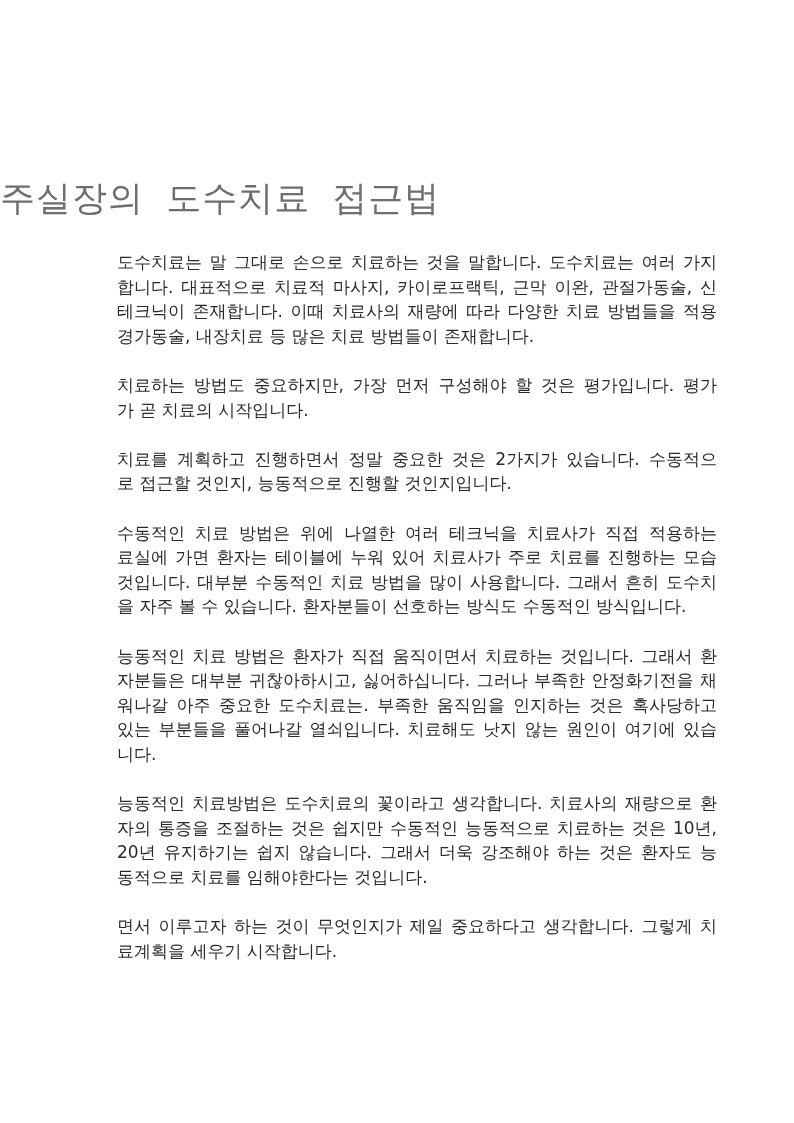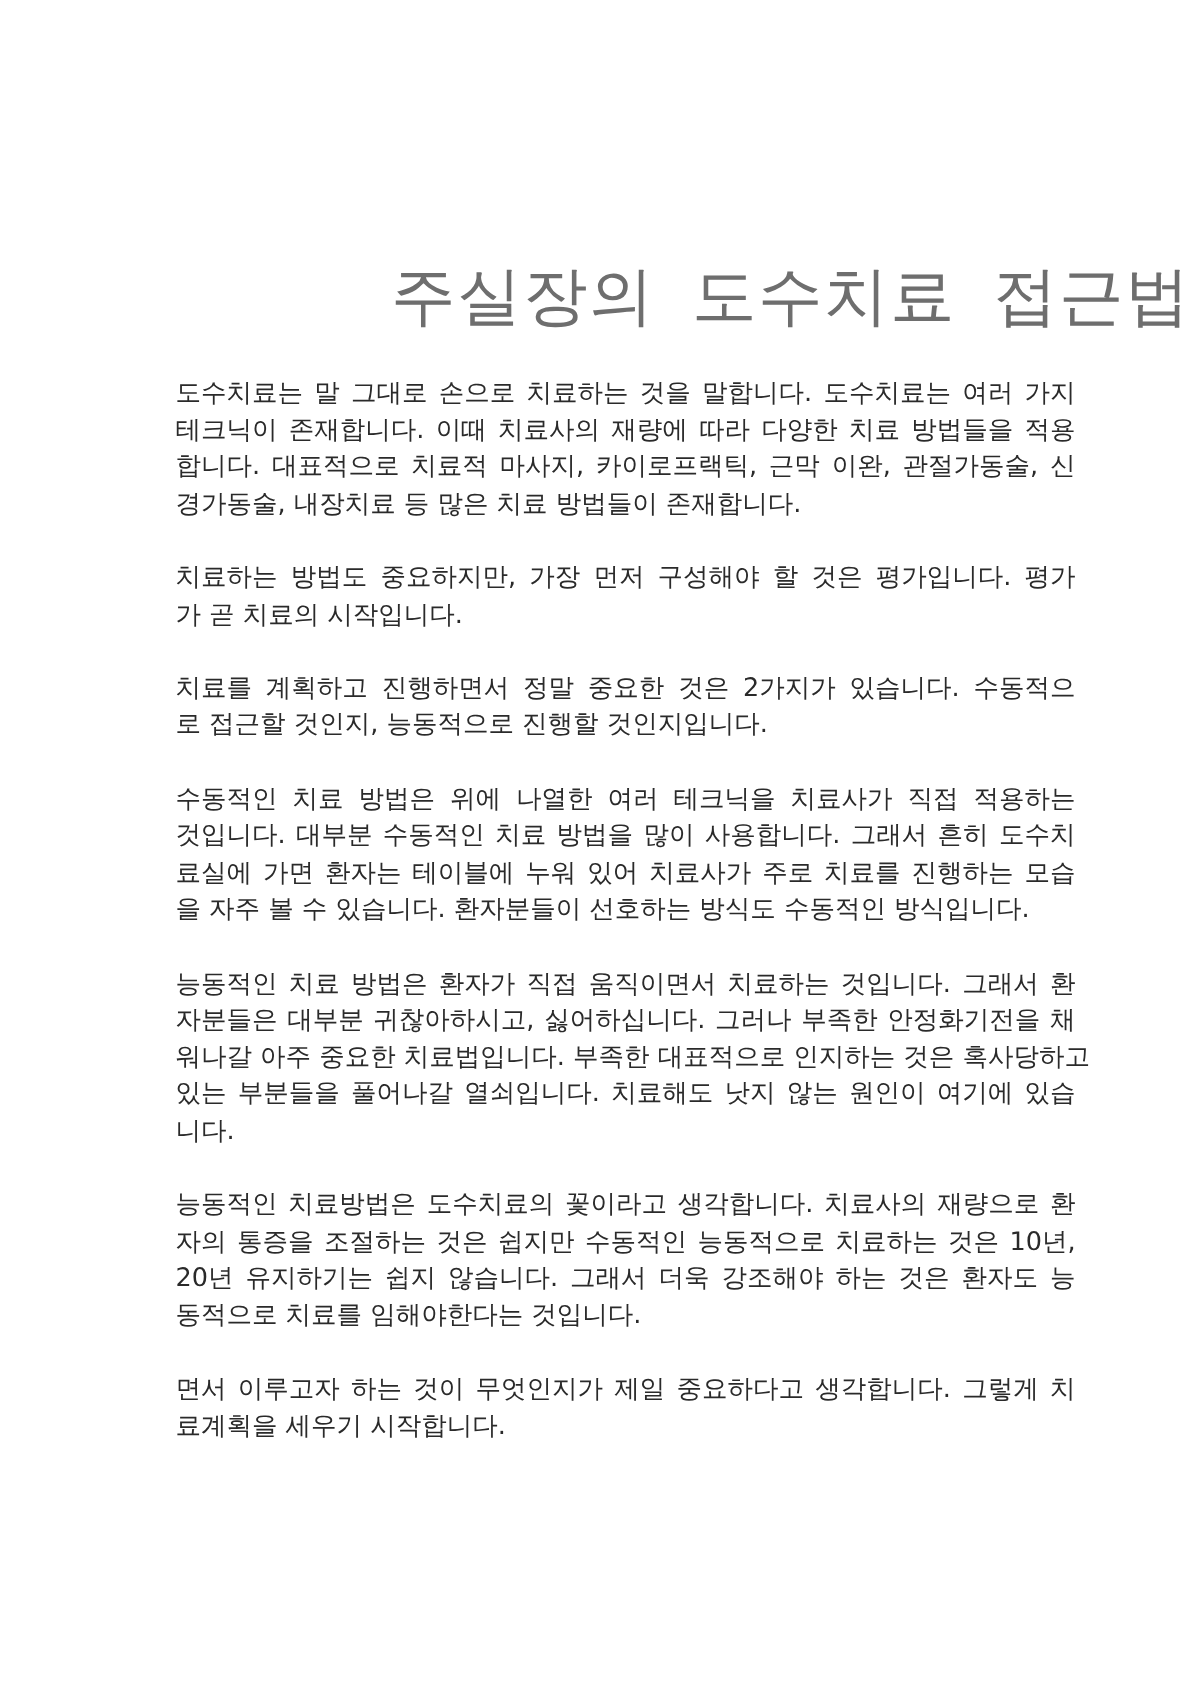--- a/index.html
+++ b/index.html
@@ -21,22 +21,22 @@
       top: 0;
       width: 794px;
       height: 1123px;
       background: #ffffff;
     }
     .title {
       position: absolute;
       left: 0;
       top: 176px;
       width: 794px;
-      text-align: right;
-      font-size: 43px;
+      text-align: left;
+      font-size: 35px;
       line-height: 44px;
       color: #6e6e6e;
       letter-spacing: 1px;
       word-spacing: 10px;
       margin: 0;
       font-weight: normal;
     }
     .body {
       position: absolute;
       left: 117px;
@@ -66,50 +66,50 @@
 </head>
 <body>
 
 <div class="page">
   <h1 class="title">주실장의 도수치료 접근법</h1>
 
   <div class="body">
 
     <p class="para">
       <span class="line"> 도수치료는 말 그대로 손으로 치료하는 것을 말합니다. 도수치료는 여러 가지</span>
+      <span class="line">합니다. 대표적으로 치료적 마사지, 카이로프랙틱, 근막 이완, 관절가동술, 신</span>
       <span class="line">테크닉이 존재합니다. 이때 치료사의 재량에 따라 다양한 치료 방법들을 적용</span>
-      <span class="line">합니다. 대표적으로 치료적 마사지, 카이로프랙틱, 근막 이완, 관절가동술, 신</span>
       <span class="line last">경가동술, 내장치료 등 많은 치료 방법들이 존재합니다.</span>
     </p>
     <div class="gap"></div>
 
     <p class="para">
       <span class="line"> 치료하는 방법도 중요하지만, 가장 먼저 구성해야 할 것은 평가입니다. 평가</span>
       <span class="line last">가 곧 치료의 시작입니다.</span>
     </p>
     <div class="gap"></div>
 
     <p class="para">
       <span class="line"> 치료를 계획하고 진행하면서 정말 중요한 것은 2가지가 있습니다. 수동적으</span>
       <span class="line last">로 접근할 것인지, 능동적으로 진행할 것인지입니다.</span>
     </p>
     <div class="gap"></div>
 
     <p class="para">
       <span class="line"> 수동적인 치료 방법은 위에 나열한 여러 테크닉을 치료사가 직접 적용하는</span>
+      <span class="line">료실에 가면 환자는 테이블에 누워 있어 치료사가 주로 치료를 진행하는 모습</span>
       <span class="line">것입니다. 대부분 수동적인 치료 방법을 많이 사용합니다. 그래서 흔히 도수치</span>
-      <span class="line">료실에 가면 환자는 테이블에 누워 있어 치료사가 주로 치료를 진행하는 모습</span>
       <span class="line last">을 자주 볼 수 있습니다. 환자분들이 선호하는 방식도 수동적인 방식입니다.</span>
     </p>
     <div class="gap"></div>
 
     <p class="para">
       <span class="line"> 능동적인 치료 방법은 환자가 직접 움직이면서 치료하는 것입니다. 그래서 환</span>
       <span class="line">자분들은 대부분 귀찮아하시고, 싫어하십니다. 그러나 부족한 안정화기전을 채</span>
-      <span class="line">워나갈 아주 중요한 치료법입니다. 부족한 대표적으로 인지하는 것은 혹사당하고</span>
+      <span class="line">워나갈 아주 중요한 도수치료는. 부족한 움직임을 인지하는 것은 혹사당하고</span>
       <span class="line">있는 부분들을 풀어나갈 열쇠입니다. 치료해도 낫지 않는 원인이 여기에 있습</span>
       <span class="line last">니다.</span>
     </p>
     <div class="gap"></div>
 
     <p class="para">
       <span class="line"> 능동적인 치료방법은 도수치료의 꽃이라고 생각합니다. 치료사의 재량으로 환</span>
       <span class="line">자의 통증을 조절하는 것은 쉽지만 수동적인 능동적으로 치료하는 것은 10년,</span>
       <span class="line">20년 유지하기는 쉽지 않습니다. 그래서 더욱 강조해야 하는 것은 환자도 능</span>
       <span class="line last">동적으로 치료를 임해야한다는 것입니다.</span>

